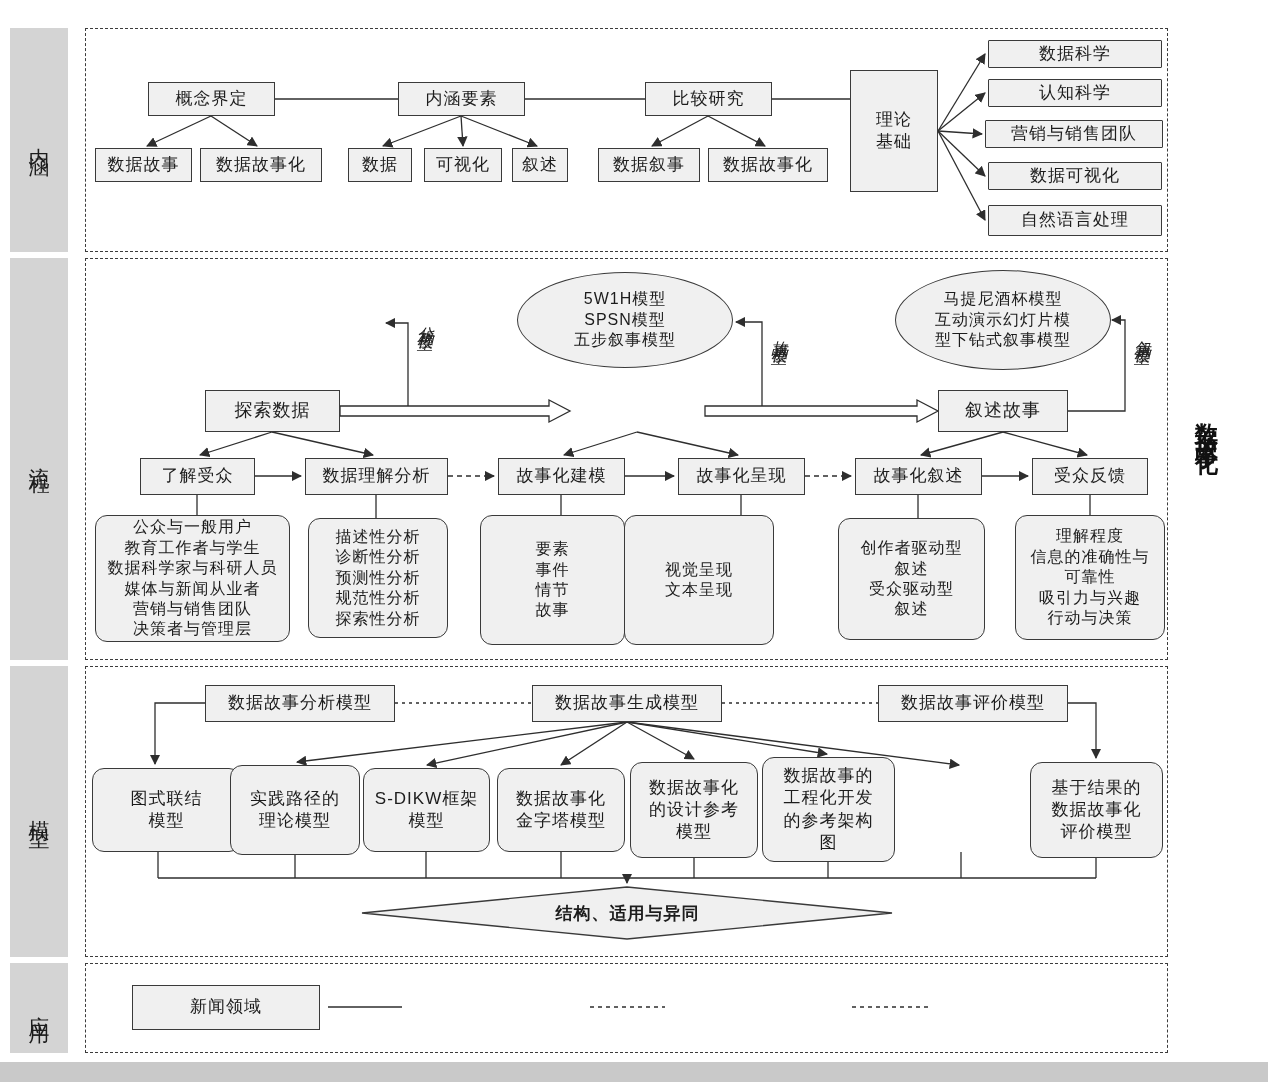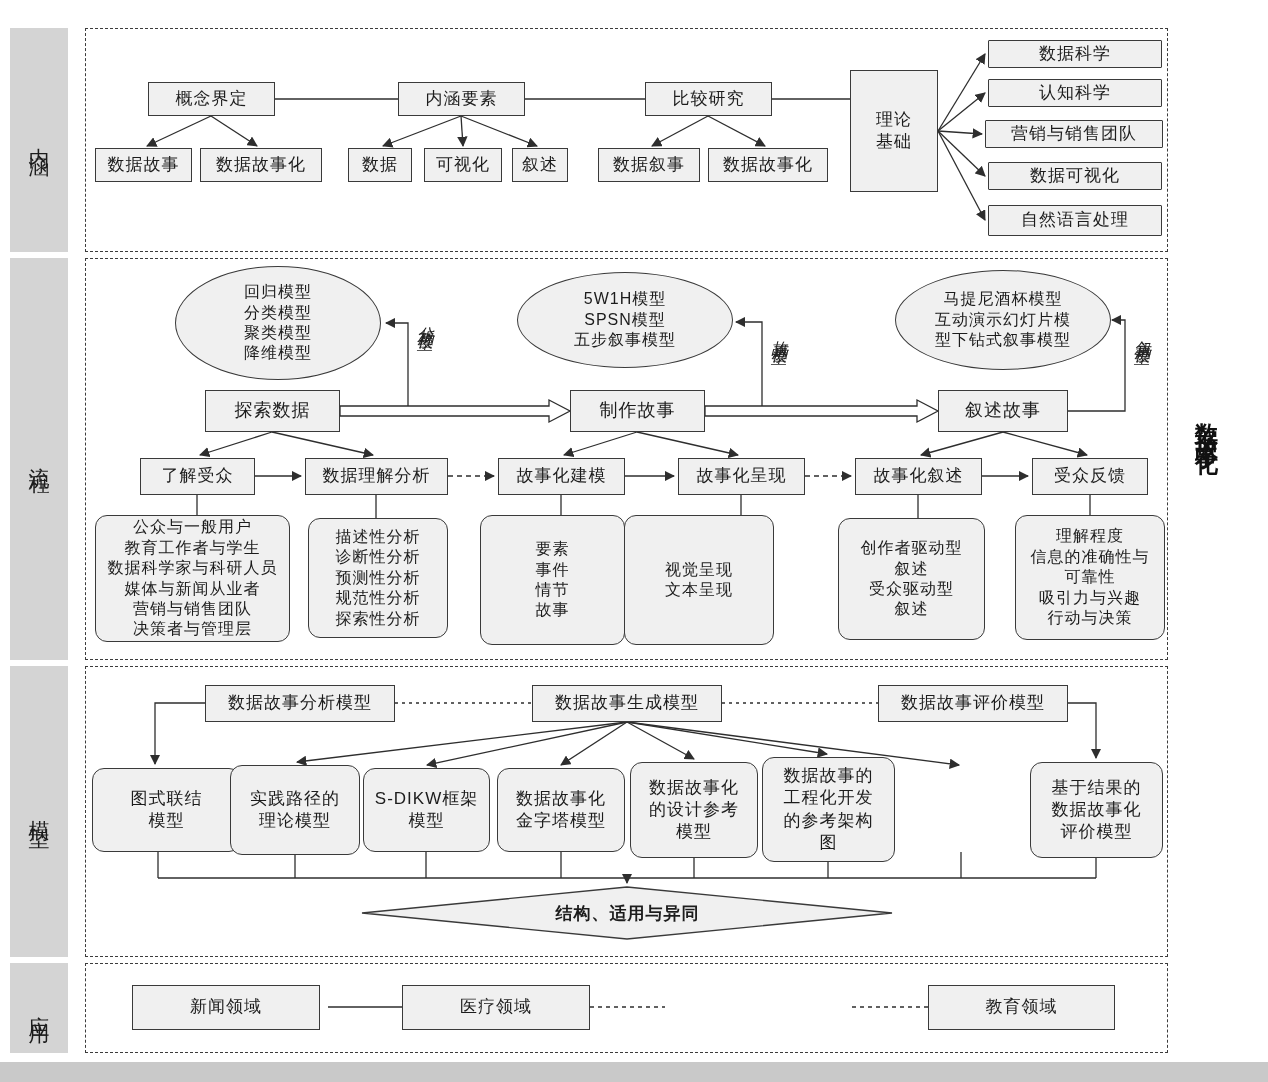--- a/index.html
+++ b/index.html
@@ -139,37 +139,32 @@
   <div class="abs node" style="left:512px;top:148px;width:56px;height:34px">叙述</div>
   <div class="abs node" style="left:598px;top:148px;width:102px;height:34px">数据叙事</div>
   <div class="abs node" style="left:708px;top:148px;width:120px;height:34px">数据故事化</div>
 
   <div class="abs node r6" style="left:988px;top:40px;width:174px;height:28px">数据科学</div>
   <div class="abs node r6" style="left:988px;top:79px;width:174px;height:28px">认知科学</div>
   <div class="abs node r6" style="left:985px;top:120px;width:178px;height:28px">营销与销售团队</div>
   <div class="abs node r6" style="left:988px;top:162px;width:174px;height:28px">数据可视化</div>
   <div class="abs node r6" style="left:988px;top:205px;width:174px;height:31px">自然语言处理</div>
 
-  <div class="abs node ellipse f16" style="left:175px;top:266px;width:206px;height:114px">回归模型
-分类模型
-聚类模型
-降维模型</div>
   <div class="abs node ellipse f16" style="left:517px;top:272px;width:216px;height:96px">5W1H模型
 SPSN模型
 五步叙事模型</div>
   <div class="abs node ellipse f16" style="left:895px;top:270px;width:216px;height:100px">马提尼酒杯模型
 互动演示幻灯片模
 型下钻式叙事模型</div>
 
   <div class="abs vtx" style="left:414px;top:314px;height:86px">分析模型</div>
   <div class="abs vtx" style="left:768px;top:328px;height:86px">故事模型</div>
   <div class="abs vtx" style="left:1131px;top:328px;height:86px">叙事模型</div>
 
   <div class="abs node f18" style="left:205px;top:390px;width:135px;height:42px">探索数据</div>
-  <div class="abs node f18" style="left:570px;top:390px;width:135px;height:42px">制作故事</div>
   <div class="abs node f18" style="left:938px;top:390px;width:130px;height:42px">叙述故事</div>
 
   <div class="abs node" style="left:140px;top:458px;width:115px;height:37px">了解受众</div>
   <div class="abs node" style="left:305px;top:458px;width:143px;height:37px">数据理解分析</div>
   <div class="abs node" style="left:498px;top:458px;width:127px;height:37px">故事化建模</div>
   <div class="abs node" style="left:678px;top:458px;width:127px;height:37px">故事化呈现</div>
   <div class="abs node" style="left:855px;top:458px;width:127px;height:37px">故事化叙述</div>
   <div class="abs node" style="left:1032px;top:458px;width:116px;height:37px">受众反馈</div>
 
   <div class="abs node r10 f16" style="left:95px;top:515px;width:195px;height:127px">公众与一般用户
@@ -218,18 +213,16 @@
 工程化开发
 的参考架构
 图</div>
   <div class="abs node r10" style="left:1030px;top:762px;width:133px;height:96px">基于结果的
 数据故事化
 评价模型</div>
 
   <div class="abs dtext" style="left:495px;top:900px;width:265px;height:26px">结构、适用与异同</div>
 
   <div class="abs node" style="left:132px;top:985px;width:188px;height:45px">新闻领域</div>
-  <div class="abs node" style="left:402px;top:985px;width:188px;height:45px">医疗领域</div>
-  <div class="abs node" style="left:928px;top:985px;width:187px;height:45px">教育领域</div>
 
   <div class="abs gutter" style="left:0;top:1062px;width:1268px;height:20px"></div>
 
 </div>
 
 </body></html>

